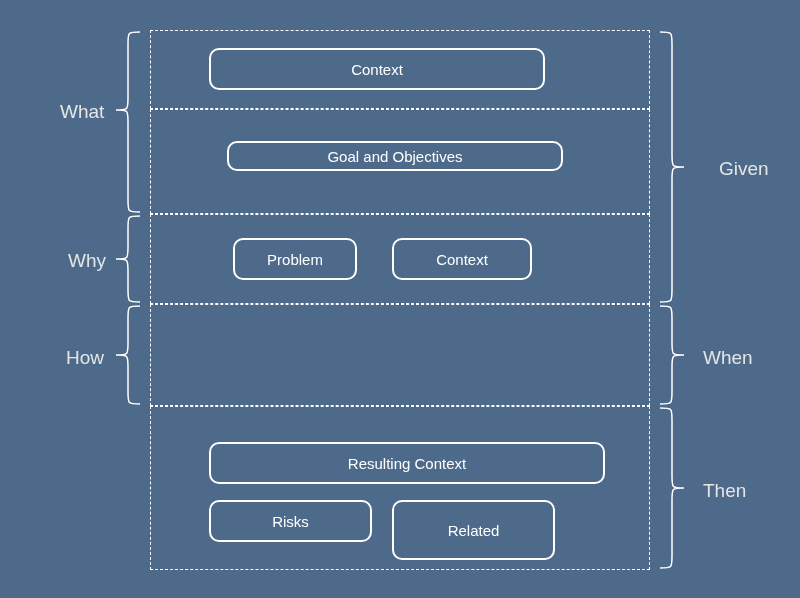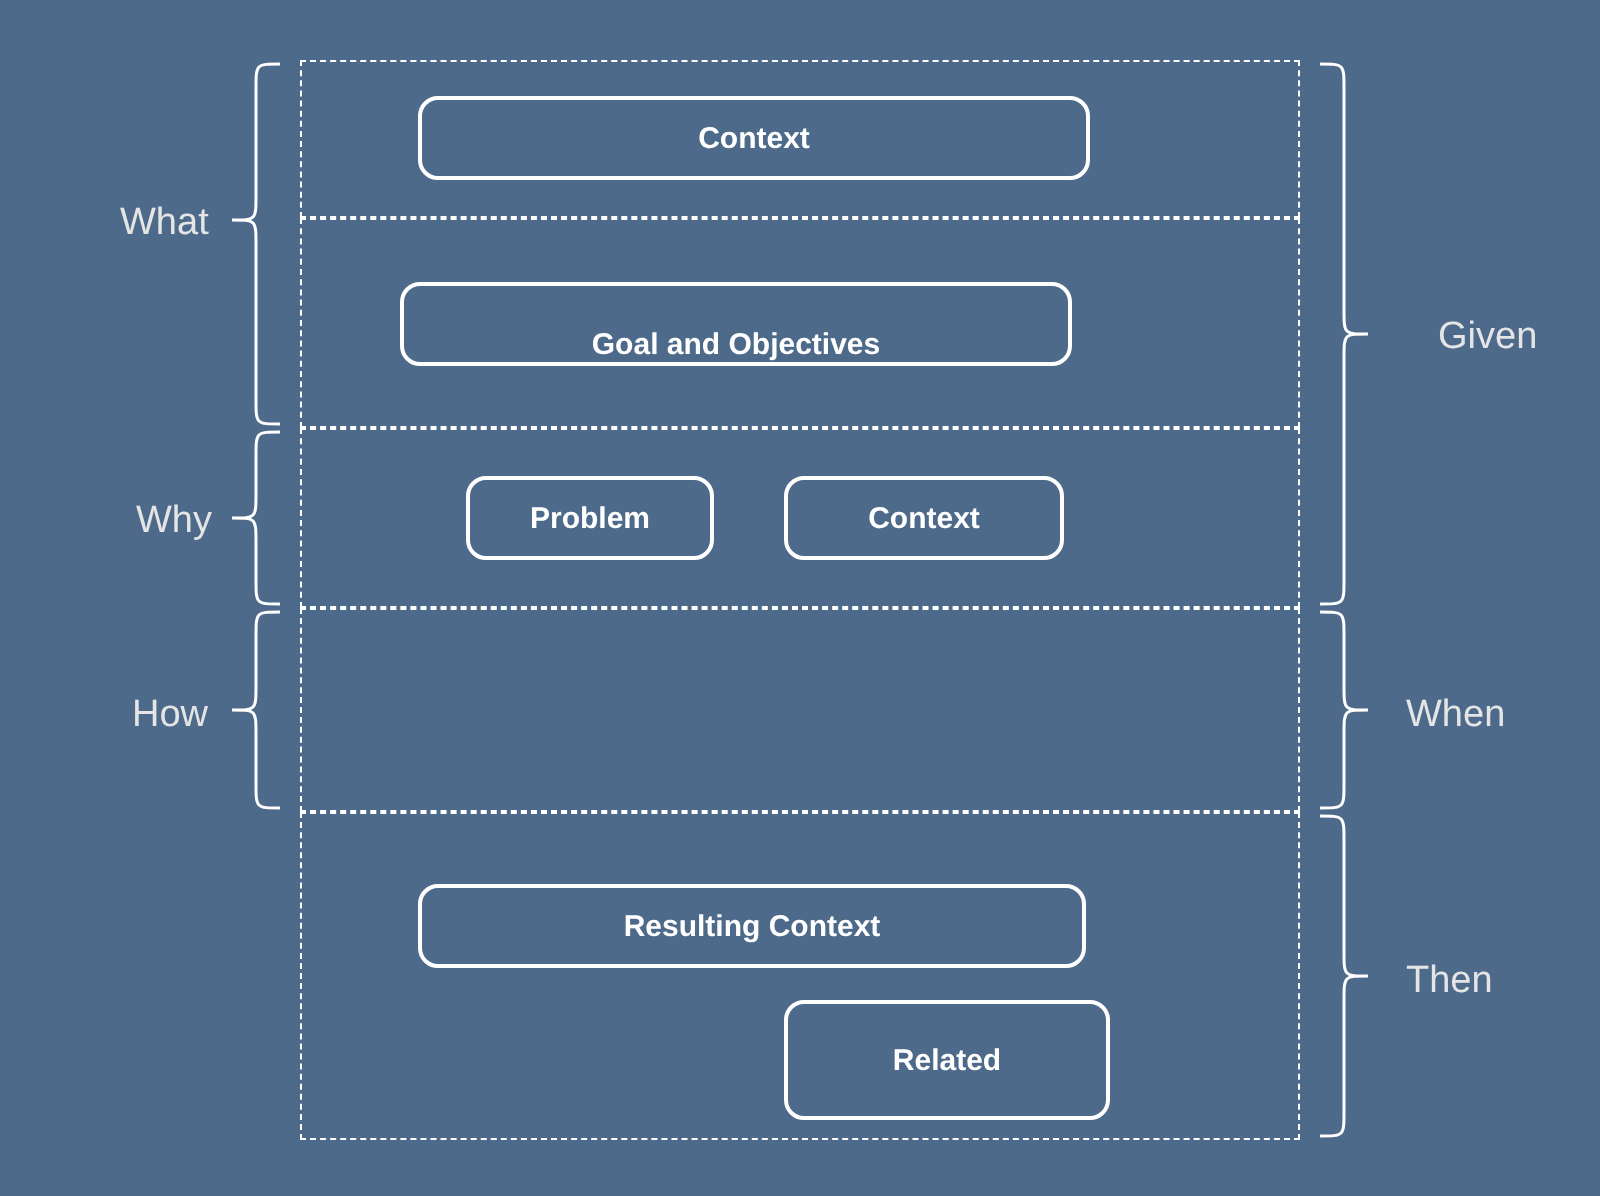--- a/index.html
+++ b/index.html
@@ -21,21 +21,20 @@
     }
     .solid-box {
       position: absolute;
       border: 2px solid #ffffff;
       border-radius: 10px;
       display: flex;
       align-items: center;
       justify-content: center;
       font-size: 15px;
       color: #ffffff;
-      font-weight: bold;
     }
     .label {
       position: absolute;
       color: #e5e5e5;
       font-size: 19px;
     }
     .brace {
       position: absolute;
       stroke: #ffffff;
       fill: none;
@@ -50,36 +49,39 @@
   <div class="dashed-box" style="left:150px; top:30px; width:500px; height:79px;"></div>
   <div class="dashed-box" style="left:150px; top:109px; width:500px; height:105px;"></div>
   <div class="dashed-box" style="left:150px; top:214px; width:500px; height:90px;"></div>
   <div class="dashed-box" style="left:150px; top:304px; width:500px; height:102px;"></div>
   <div class="dashed-box" style="left:150px; top:406px; width:500px; height:164px;"></div>
 
   <div class="solid-box" style="left:209px; top:48px; width:336px; height:42px;">
     <span>Context</span>
   </div>
 
-  <div class="solid-box" style="left:200px; top:141px; width:336px; height:42px;align-items:flex-end;">
+  <div class="solid-box" style="left:227px; top:141px; width:336px; height:30px;">
     <span>Goal and Objectives</span>
   </div>
 
   <div class="solid-box" style="left:233px; top:238px; width:124px; height:42px;">
     <span>Problem</span>
   </div>
   <div class="solid-box" style="left:392px; top:238px; width:140px; height:42px;">
     <span>Context</span>
   </div>
 
 
-  <div class="solid-box" style="left:209px; top:442px; width:334px; height:42px;">
+  <div class="solid-box" style="left:209px; top:442px; width:396px; height:42px;">
     <span>Resulting Context</span>
   </div>
 
+  <div class="solid-box" style="left:209px; top:500px; width:163px; height:42px;">
+    <span>Risks</span>
+  </div>
   <div class="solid-box" style="left:392px; top:500px; width:163px; height:60px;">
     <span>Related</span>
   </div>
 
   <div class="label" style="left:60px; top:101px;">What</div>
   <div class="label" style="left:68px; top:250px;">Why</div>
   <div class="label" style="left:66px; top:347px;">How</div>
 
   <div class="label" style="left:719px; top:158px;">Given</div>
   <div class="label" style="left:703px; top:347px;">When</div>

